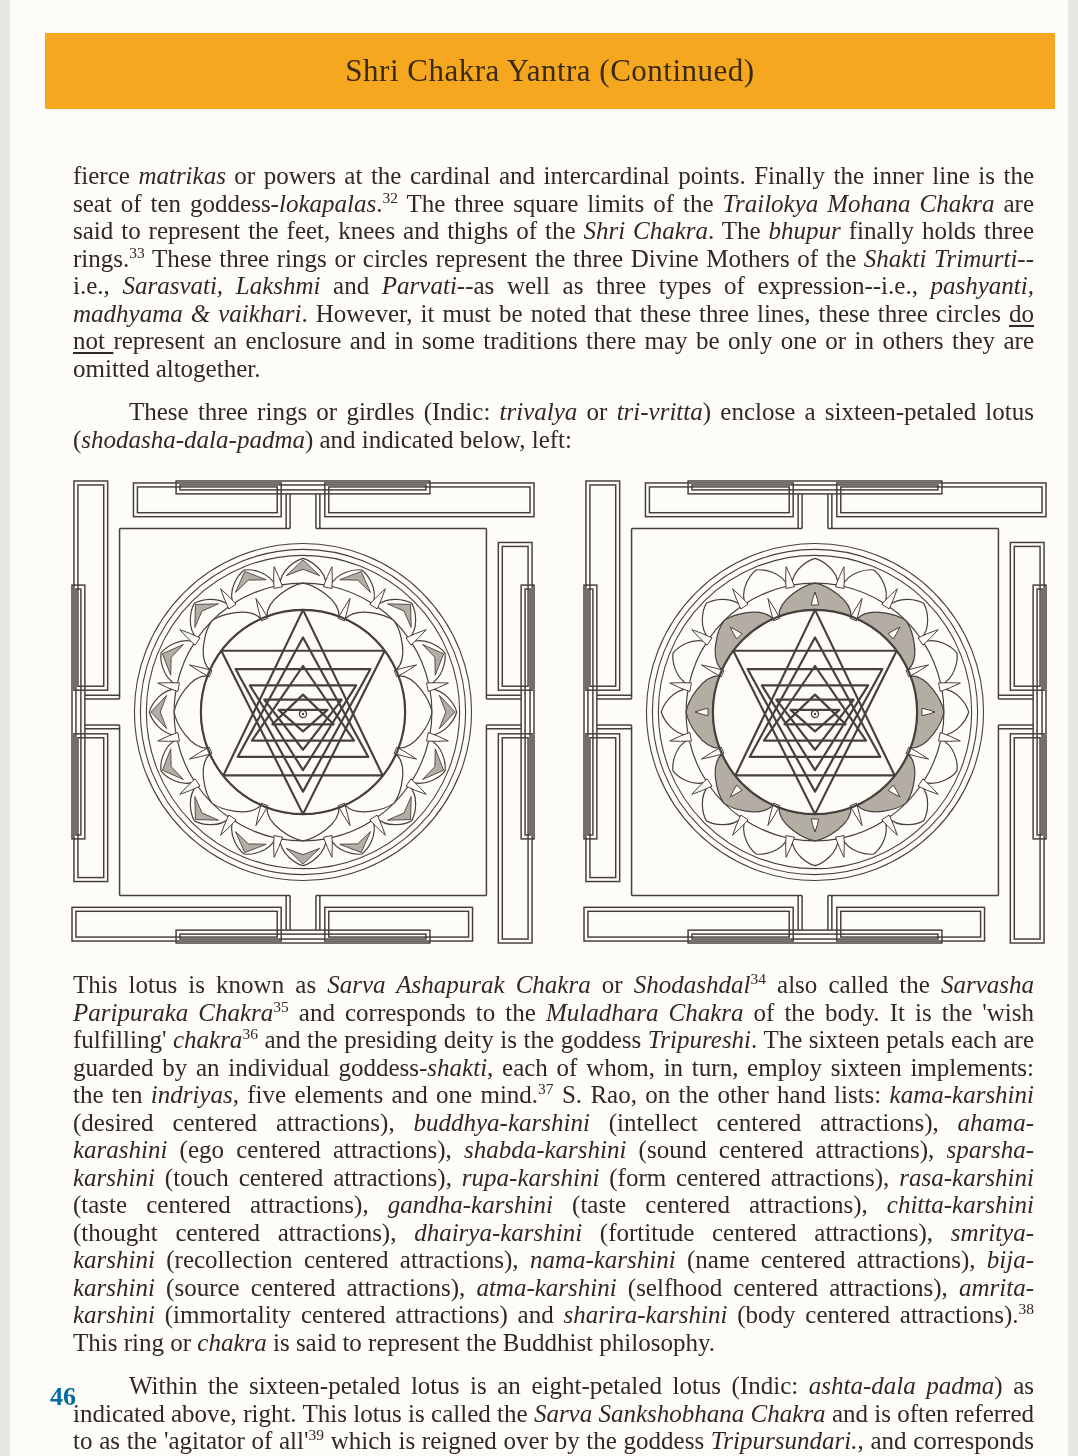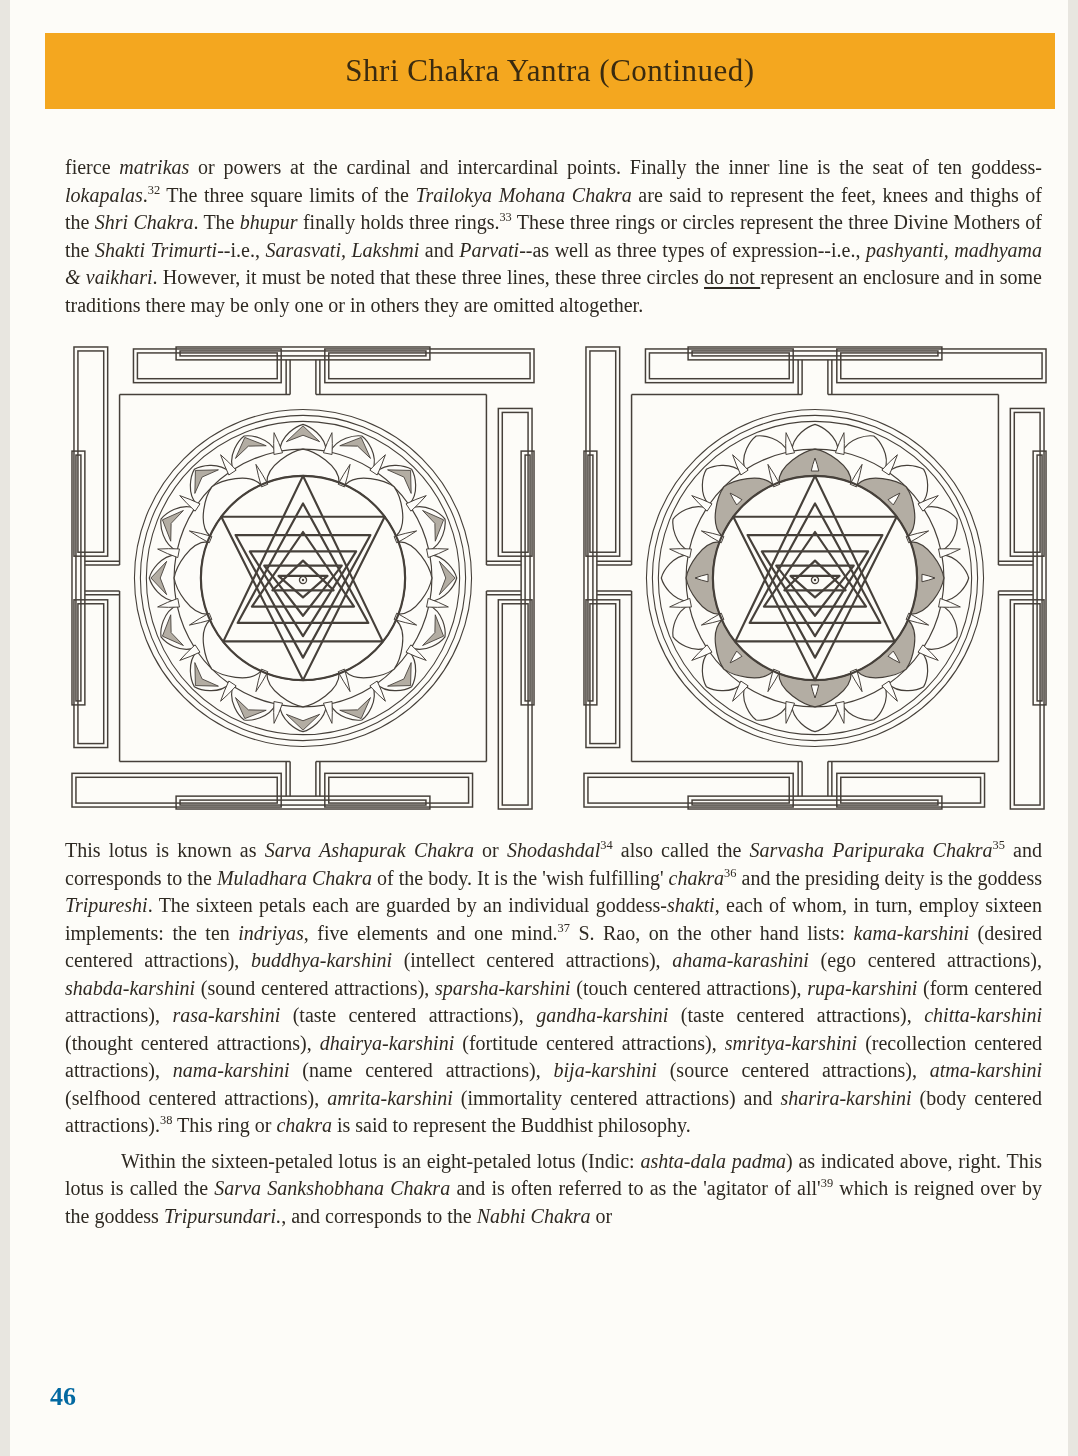--- a/index.html
+++ b/index.html
@@ -18,22 +18,22 @@
     background:#f4a71f;
     display:flex;align-items:center;justify-content:center;
   }
   .banner span{
     font-size:31px;color:#3a2b10;letter-spacing:0.5px;
   }
   .content{
     position:absolute;left:47px;top:146px;width:993px;
   }
   p.para{
-    margin:8px;padding:0;
-    font-size:20px;line-height:27.5px;
+    margin:16px;padding:0;
+    font-size:25px;line-height:27.5px;
     text-align:justify;
   }
   p.para.indent{ text-indent:56px; }
   p.para i{ font-style:italic; }
   p.para sup{ font-size:0.62em; line-height:0; vertical-align:super; }
   .ul{ text-decoration:underline; text-underline-offset:3px; }
   .figures{
     margin-top:26px;
     padding-left:13px;
     display:flex;
@@ -50,20 +50,21 @@
 <body>
 
 <div class="page">
 
   <div class="banner">
     <span>Shri Chakra Yantra (Continued)</span>
   </div>
 
   <div class="content">
     <p class="para"><span>fierce </span><i>matrikas</i><span> or powers at the cardinal and intercardinal points. Finally the inner line is the seat of ten goddess-</span><i>lokapalas</i><span>.</span><sup>32</sup><span> The three square limits of the </span><i>Trailokya Mohana Chakra</i><span> are said to represent the feet, knees and thighs of the </span><i>Shri Chakra</i><span>. The </span><i>bhupur</i><span> finally holds three rings.</span><sup>33</sup><span>  These three rings or circles represent the three Divine Mothers of the </span><i>Shakti Trimurti</i><span>--i.e., </span><i>Sarasvati, Lakshmi</i><span> and </span><i>Parvati</i><span>--as well as three types of expression--i.e., </span><i>pashyanti, madhyama &amp; vaikhari</i><span>. However, it must be noted that these three lines, these three circles </span><span class="ul">do not </span><span>represent an enclosure and in some traditions there may be only one or in others they are omitted altogether.</span></p>
+    <p class="para indent"><span>These three rings or girdles (Indic: </span><i>trivalya</i><span> or </span><i>tri-vritta</i><span>) enclose a sixteen-petaled lotus (</span><i>shodasha-dala-padma</i><span>) and indicated below, left:</span></p>
 
     <div class="figures">
       <svg id="fig-left" width="466" height="466" viewBox="-235 -235 470 470">
           <g stroke="#46403a" fill="none" stroke-width="1.5">
             <g transform="rotate(0)">
               <rect x="-128" y="-233" width="256" height="13"></rect>
               <rect x="-124" y="-229" width="248" height="5"></rect>
               <line x1="-13" y1="-220" x2="-13" y2="-185"></line>
               <line x1="-17" y1="-220" x2="-17" y2="-185"></line>
               <line x1="13" y1="-220" x2="13" y2="-185"></line>

